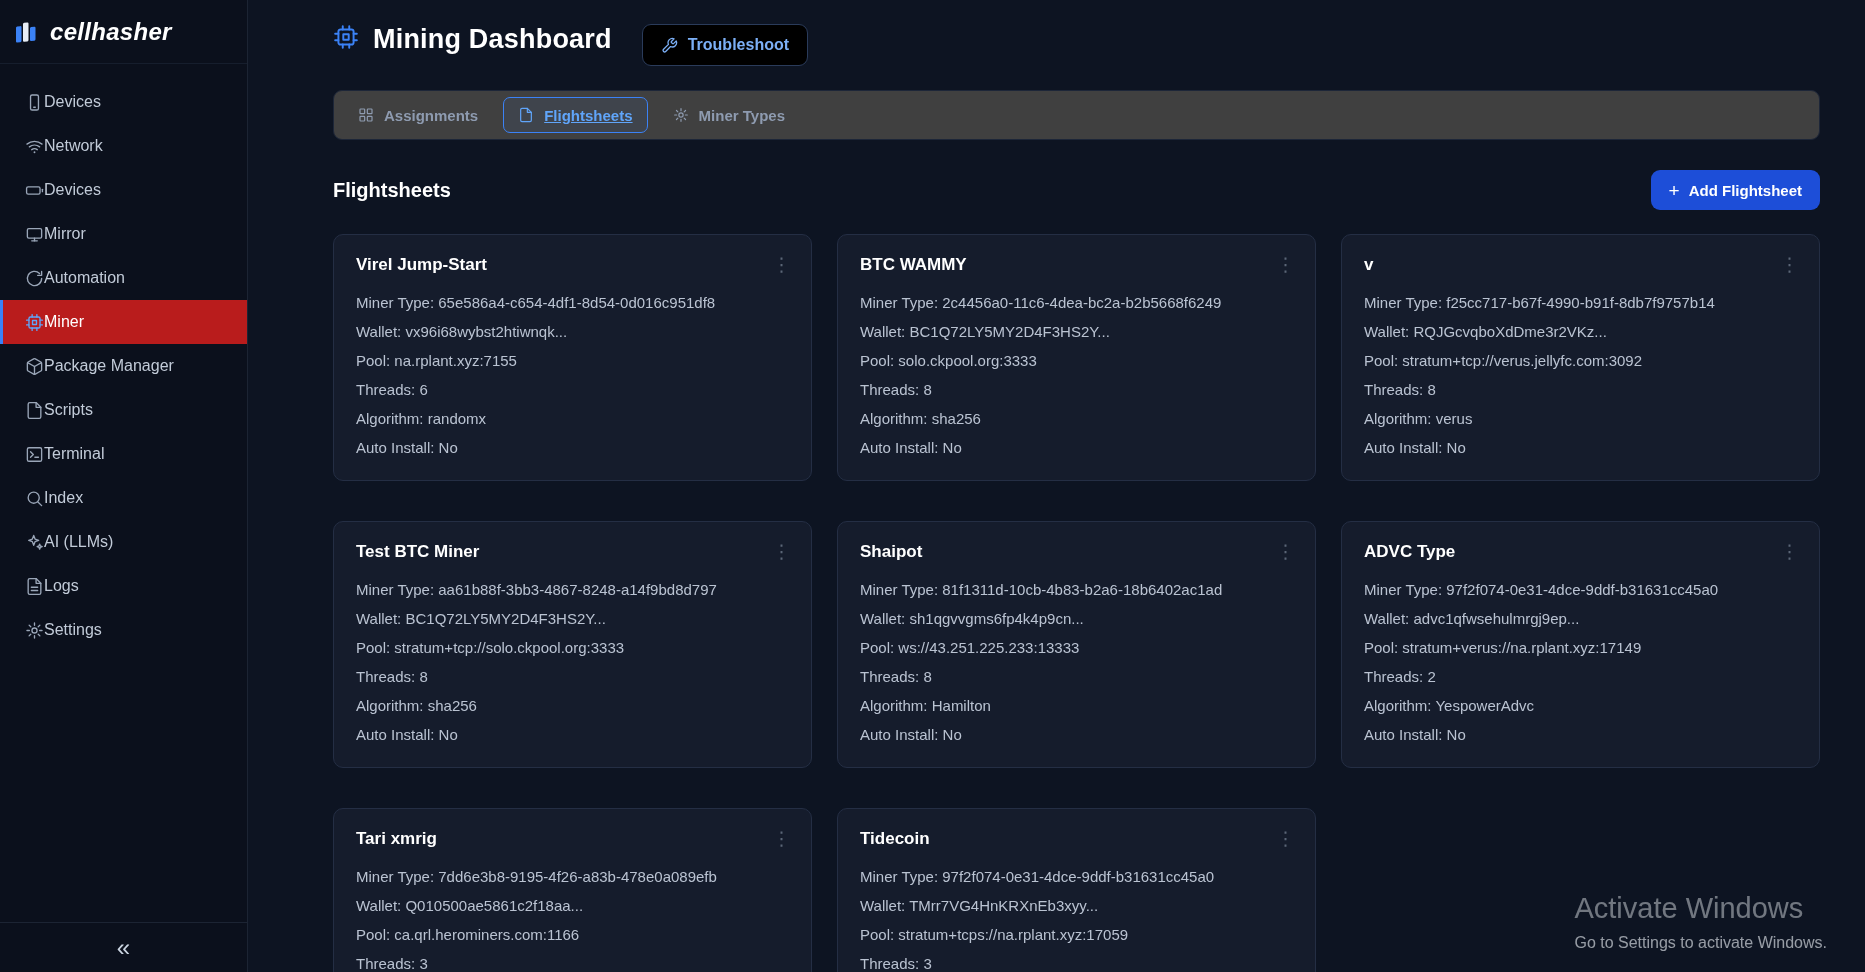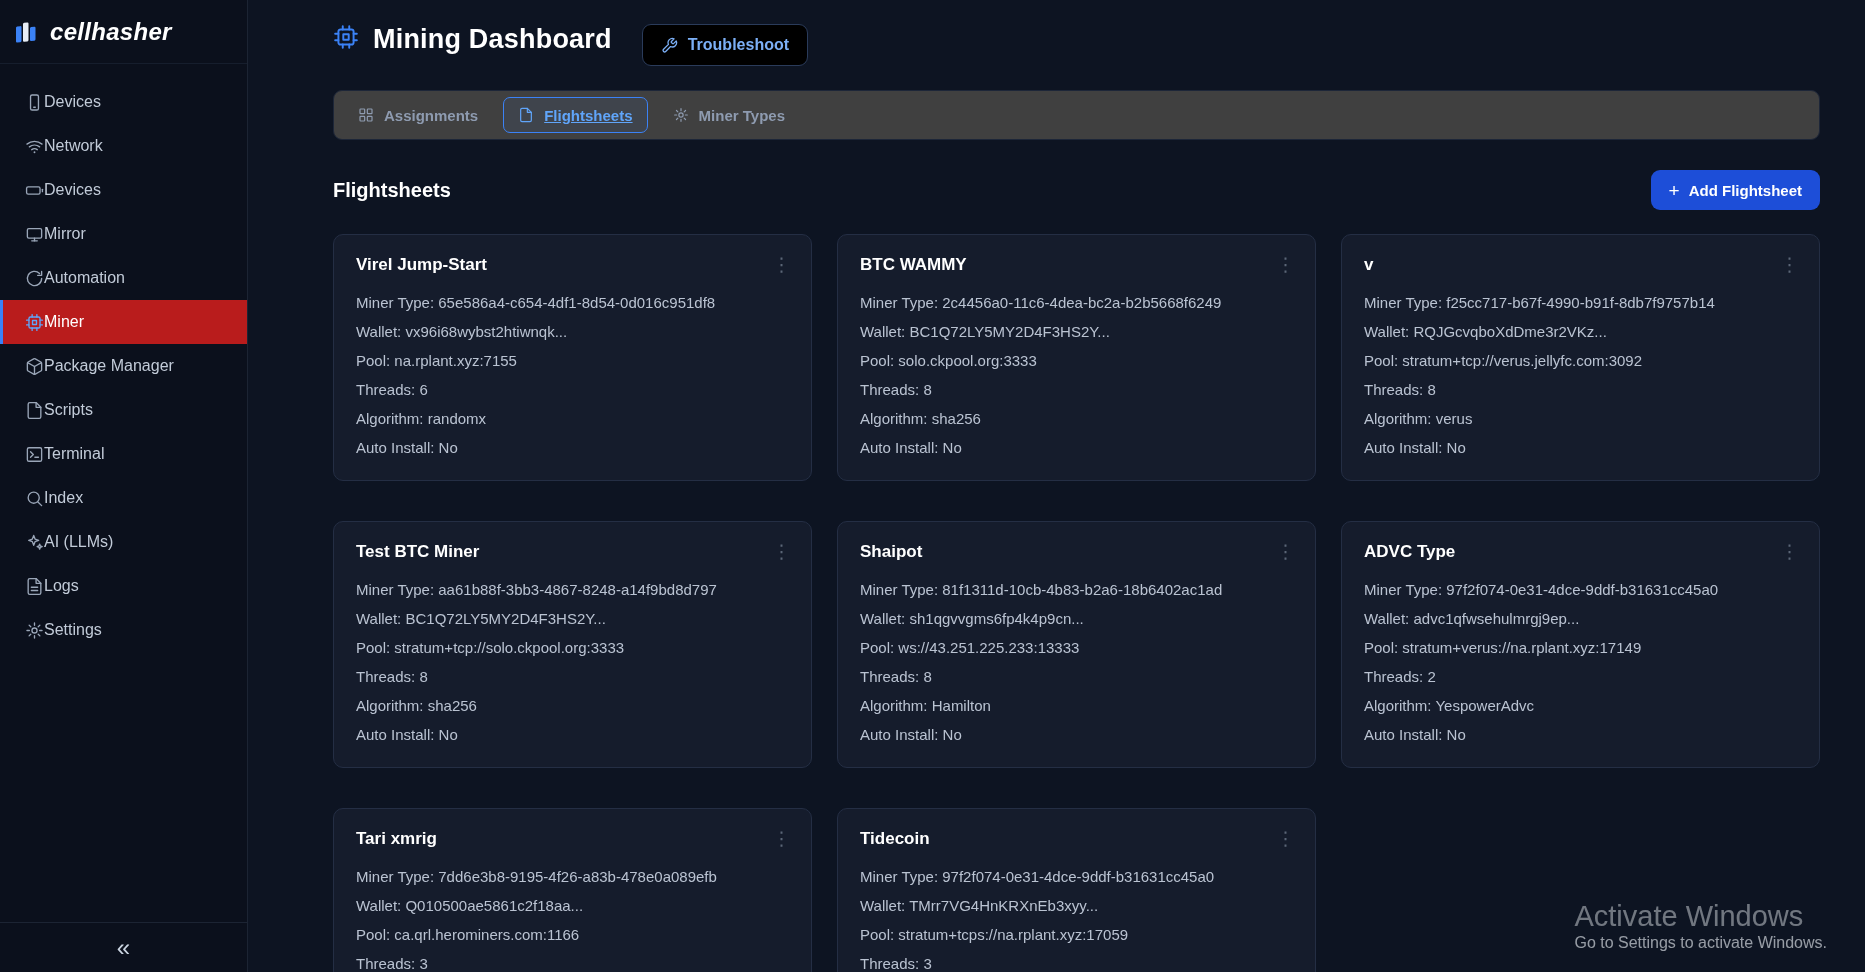--- a/index.html
+++ b/index.html
@@ -45,21 +45,21 @@
   .add-btn .plus { font-size:19px; font-weight:400; line-height:1; }
 
   .cards-grid { display:grid; grid-template-columns:repeat(3,1fr); column-gap:25px; row-gap:40px; }
   .card { background:#151c2c; border:1px solid #242e44; border-radius:10px; padding:20px 22px 18px; position:relative; min-height:232px; }
   .card-title { color:#ffffff; font-size:17px; font-weight:700; margin-bottom:13px; }
   .kebab { position:absolute; top:16px; right:14px; color:#5b6677; font-size:19px; cursor:pointer; line-height:1; background:none; border:none; font-family:inherit; padding:4px 6px; }
   .card-row { color:#bac3d2; font-size:15px; line-height:29px; white-space:nowrap; overflow:hidden; text-overflow:ellipsis; }
 
   .watermark { position:absolute; right:38px; bottom:20px; text-align:left; pointer-events:none; }
   .wm1 { color:rgba(235,240,245,.45); font-size:29px; }
-  .wm2 { color:rgba(235,240,245,.62); font-size:16px; margin-top:1px; }
+  .wm2 { color:rgba(235,240,245,.62); font-size:16px; margin-top:9px; }
 </style>
 </head>
 <body>
 
 <aside class="sidebar">
   <div class="logo-row">
     <span>
       <svg width="28" height="28" viewBox="0 0 28 28">
         <g transform="skewY(-6) translate(0,2)">
           <rect x="4" y="7" width="5.5" height="16" rx="1.2" fill="#3b82f6"></rect>

